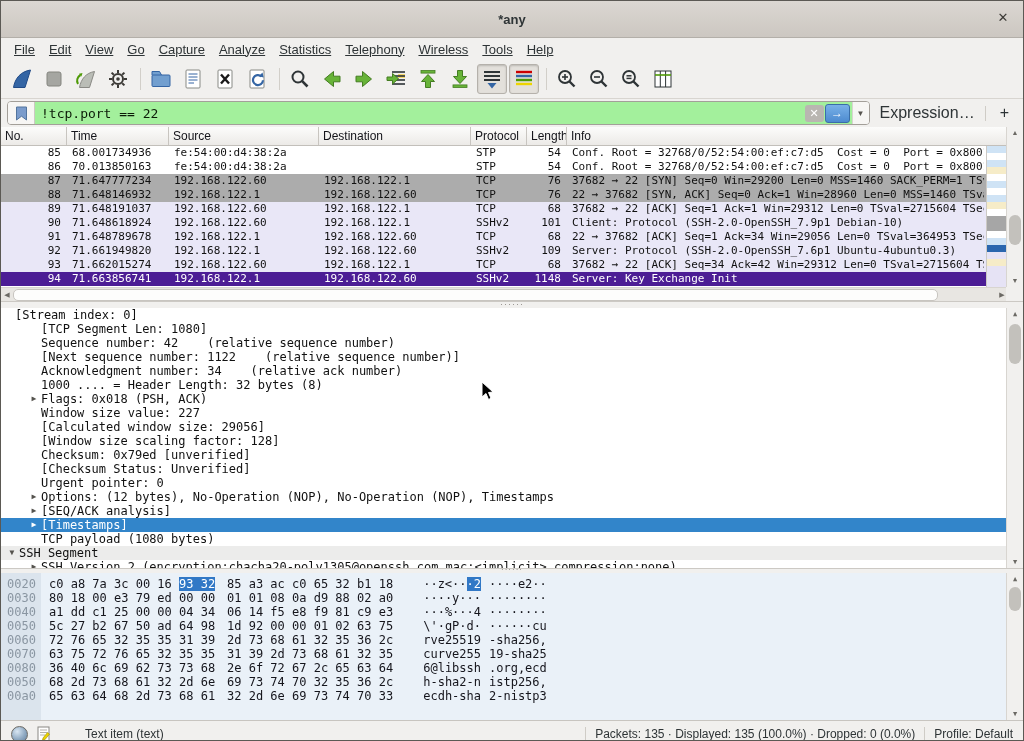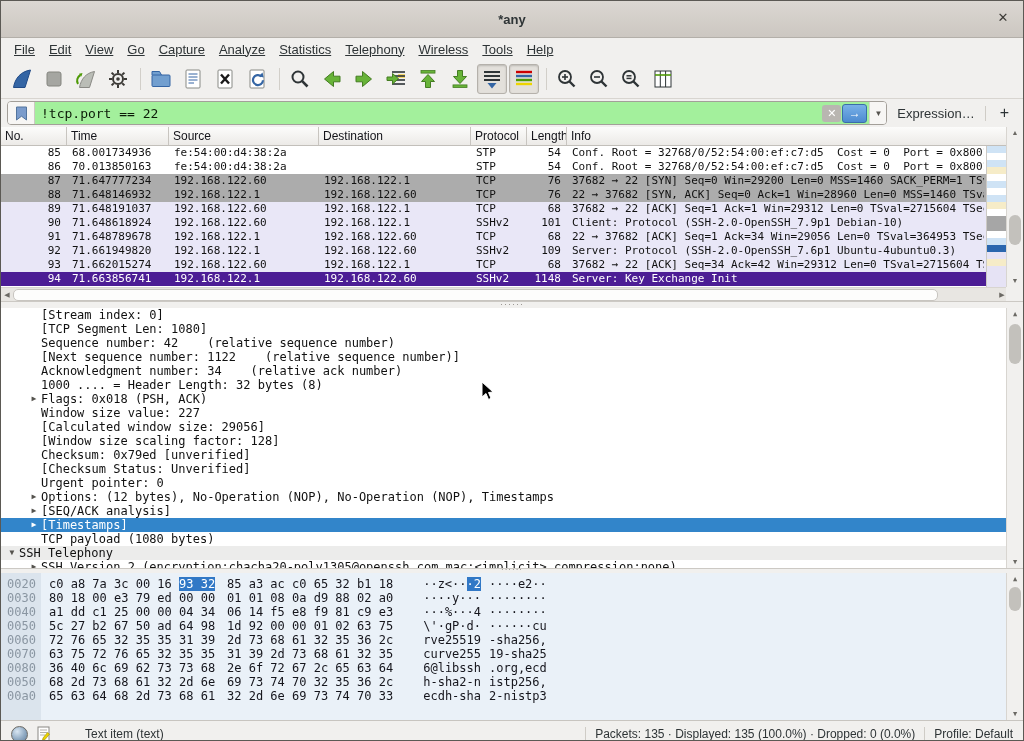--- a/index.html
+++ b/index.html
@@ -34,21 +34,21 @@
   .fi-green{flex:1;display:flex;align-items:center;background:#a3f09c;}
   .fi-text{flex:1;padding-left:6px;font-family:"DejaVu Sans Mono",monospace;font-size:13px;color:#0b1b07;
            white-space:pre;overflow:hidden;}
   .fi-clear{width:19px;height:17px;margin:0 1px;background:#b9b6b1;border-radius:3px;color:#fff;
             font-size:11px;font-weight:bold;display:flex;align-items:center;justify-content:center;align-self:center;}
   .fi-apply{width:23px;height:17px;margin-right:2px;background:linear-gradient(#79b1e8,#4d8bd0);
             border:1px solid #3a6ea8;border-radius:3px;color:#fff;font-size:12px;font-weight:bold;
             display:flex;align-items:center;justify-content:center;align-self:center;}
   .fi-caret{width:16px;background:#f7f6f4;display:flex;align-items:center;justify-content:center;
             font-size:8px;color:#55534e;border-left:1px solid #d8d5d0;}
-  .expr{font-size:13px;color:#2e3436;padding:0 4px;white-space:nowrap;text-align:center;}
+  .expr{font-size:16px;color:#2e3436;padding:0 4px;white-space:nowrap;text-align:center;}
   .vr{width:1px;height:15px;background:#cfccc6;}
   .plus{font-size:16px;color:#2e3436;padding:0 8px;}
 
   
   .plist{position:relative;height:174px;background:#fff;}
   .phead{position:absolute;top:0;left:0;width:1007px;height:19px;display:flex;
          background:linear-gradient(#fcfcfb,#eceae7);border-bottom:1px solid #c2bfba;box-sizing:border-box;}
   .hcell{border-right:1px solid #c8c5c0;font-size:12px;color:#14141a;padding:2px 0 0 4px;
          box-sizing:border-box;overflow:hidden;white-space:nowrap;flex:none;}
   .rows{position:absolute;top:19px;left:0;width:985px;height:141px;overflow:hidden;
@@ -376,21 +376,21 @@
       <div class="hthumb"></div>
       <span class="harrow" style="right:0">▶</span>
     </div>
     <div class="corner"></div>
   </div>
 
   <div class="splitter">······</div>
 
   <div class="details">
     <div id="dlines">
-        <div class="dline" style="padding-left: 26px;">
+        <div class="dline" style="">
           <span class="darrow"></span>
           <span class="dtext">[Stream index: 0]</span>
         </div>
         <div class="dline" style="padding-left: 26px;">
           <span class="darrow"></span>
           <span class="dtext">[TCP Segment Len: 1080]</span>
         </div>
         <div class="dline" style="padding-left: 26px;">
           <span class="darrow"></span>
           <span class="dtext">Sequence number: 42    (relative sequence number)</span>
@@ -446,21 +446,21 @@
         <div class="dline selected" style="padding-left: 26px;">
           <span class="darrow">▶</span>
           <span class="dtext">[Timestamps]</span>
         </div>
         <div class="dline" style="padding-left: 26px;">
           <span class="darrow"></span>
           <span class="dtext">TCP payload (1080 bytes)</span>
         </div>
         <div class="dline shaded" style="padding-left: 4px;">
           <span class="darrow">▼</span>
-          <span class="dtext">SSH Telephony</span>
+          <span class="dtext">SSH Segment</span>
         </div>
         <div class="dline" style="padding-left: 26px;">
           <span class="darrow">▶</span>
           <span class="dtext">SSH Version 2 (encryption:chacha20-poly1305@openssh.com mac:&lt;implicit&gt; compression:none)</span>
         </div>
       </div>
     <div class="vscroll2">
       <span class="sb-btn" style="top:0">▲</span>
       <div class="vthumb" style="top:16px;height:40px"></div>
       <span class="sb-btn" style="bottom:0">▼</span>

